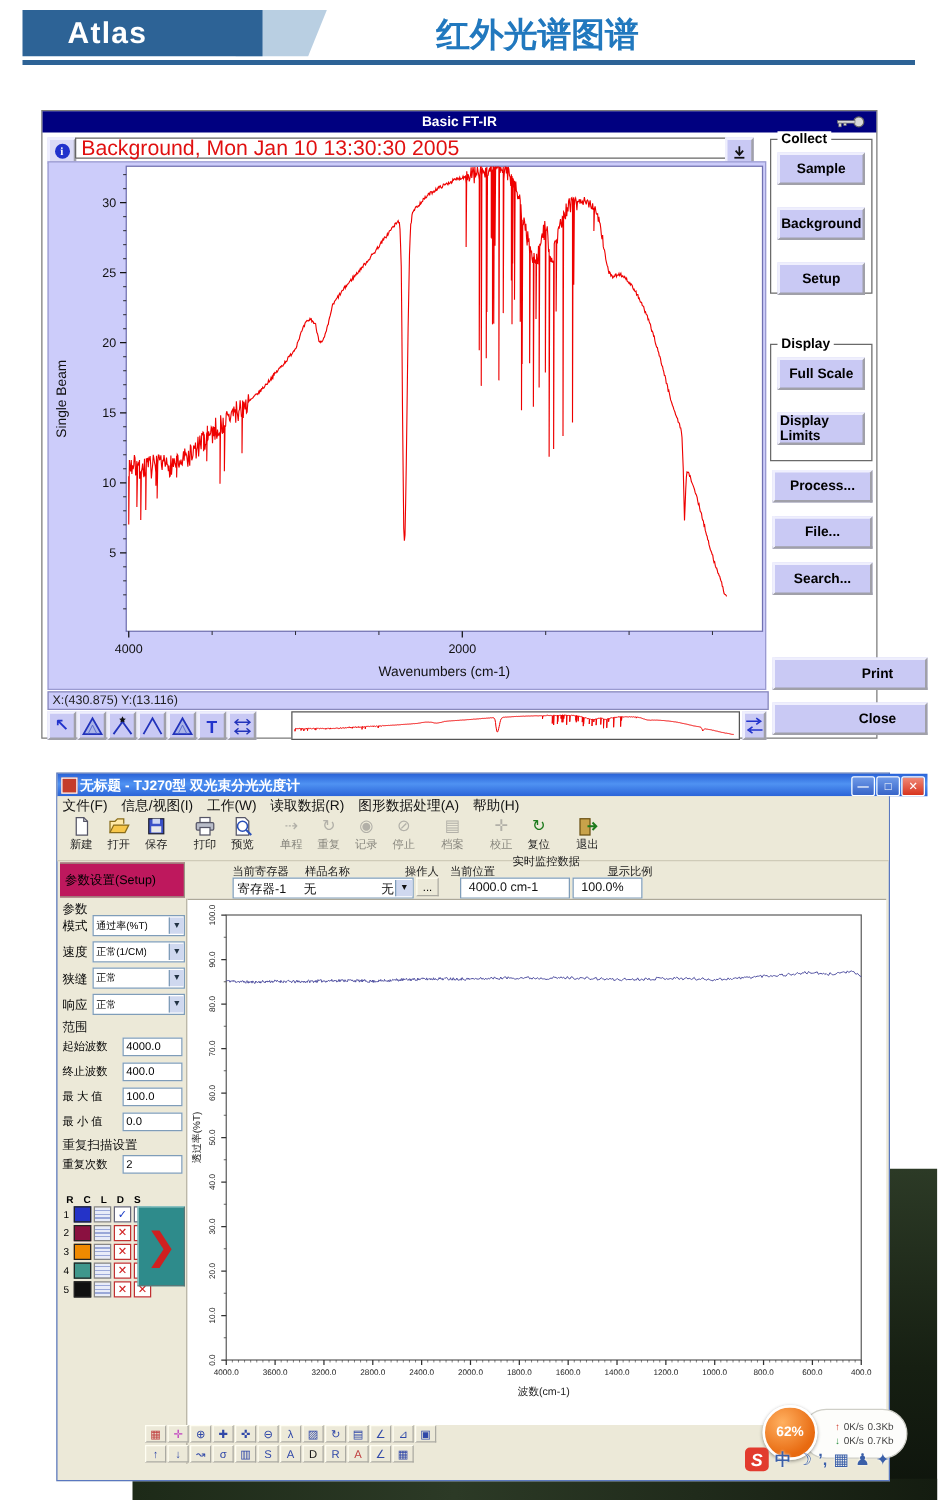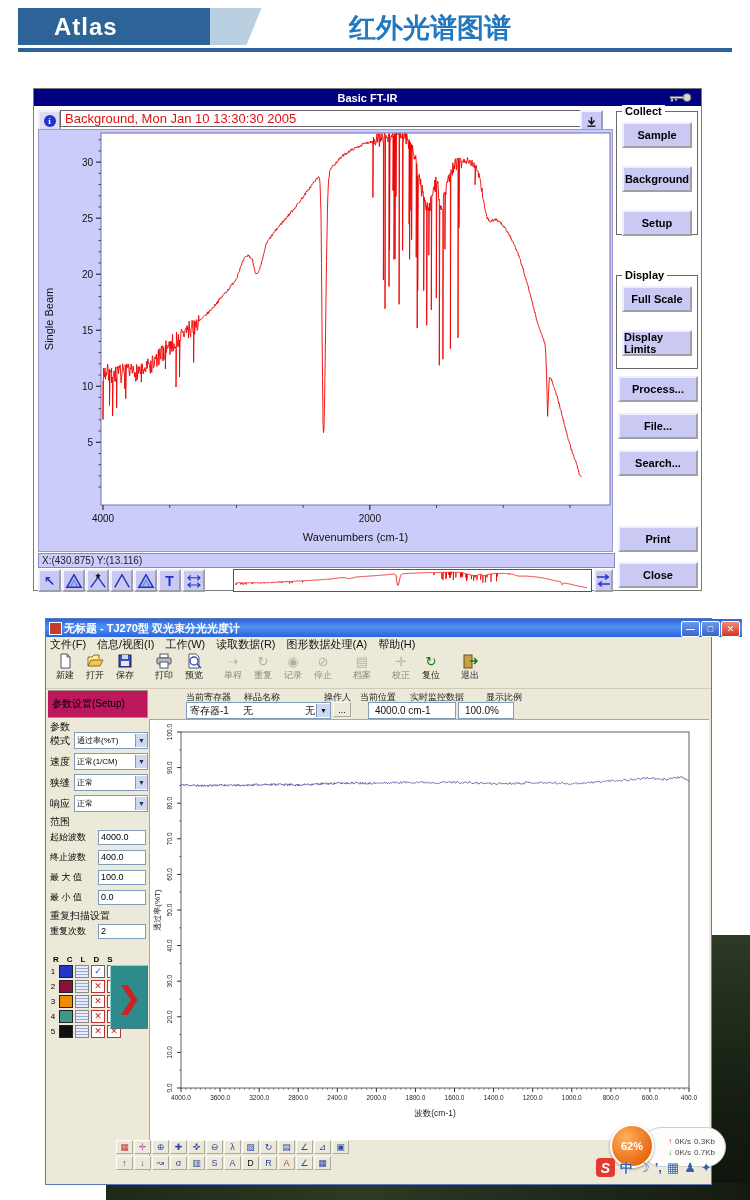--- a/index.html
+++ b/index.html
@@ -17,42 +17,42 @@
   
   #w1{left:33px;top:88px;width:667px;height:501px;background:#fff;border:1px solid #7a7a7a;}
   .w1-title{left:0;top:0;width:667px;height:17px;background:#000080;color:#fff;font-size:11px;font-weight:bold;
             display:flex;align-items:center;justify-content:center;}
   .w1-key{position:absolute;right:8px;top:3px;}
   .w1-info{left:4px;top:21px;width:19px;height:17px;background:#dcdcf6;border:2px outset #eef;
            display:flex;align-items:center;justify-content:center;}
   .w1-info .i{width:12px;height:12px;border-radius:50%;background:#2233cc;color:#fff;font-size:9px;font-weight:bold;
            font-family:"Liberation Serif",serif;display:flex;align-items:center;justify-content:center;}
   .w1-combo{left:26px;top:21px;width:515px;height:15px;background:#fff;border:1px solid #666;
-            font-size:13px;color:#e01010;display:flex;align-items:center;padding-left:4px;}
+            font-size:17px;color:#e01010;display:flex;align-items:center;padding-left:4px;}
   .w1-drop{left:546px;top:21px;width:17px;height:17px;}
   .w1-plot{left:4px;top:40px;width:573px;height:421px;background:#ccccfa;border:1px solid #9a9ad0;}
   .w1-status{left:4px;top:464px;width:572px;height:13px;background:#ccccfa;border:1px solid #8888bb;
              font-size:10px;color:#222;display:flex;align-items:center;padding-left:3px;}
   .w1-tools{left:4px;top:480px;height:23px;display:flex;}
   .tbtn{width:23px;height:23px;margin-right:1px;background:#c9c9f4;border:2px outset #efeffd;
         display:flex;align-items:center;justify-content:center;color:#2233cc;font-weight:bold;font-size:14px;box-sizing:border-box;}
   .w1-strip{left:199px;top:480px;width:357px;height:21px;background:#fff;border:1px solid #555;}
   .w1-pan{left:560px;top:480px;width:19px;height:23px;}
   .btn3d{background:#c9c9f4;border:2px outset #efeffd;font-weight:bold;font-size:11px;color:#000;
          display:flex;align-items:center;justify-content:center;}
   .grp{border:1px solid #6a6a6a;}
   .grp-label{position:absolute;top:-7px;left:5px;background:#fff;padding:0 3px;font-weight:bold;font-size:11px;}
   #ftirCollect{left:582px;top:22px;width:80px;height:122px;}
   #ftirDisplay{left:582px;top:186px;width:80px;height:92px;}
   .grp-inner{position:absolute;left:5px;top:10px;width:70px;display:flex;flex-direction:column;gap:18px;}
   .grp-inner .btn3d{height:22px;}
   #ftirSide{left:584px;top:287px;width:76px;}
   #ftirSide .btn3d{position:absolute;width:76px;height:22px;left:0;}
   #ftirFooter{left:584px;top:437px;width:76px;}
-  #ftirFooter .btn3d{position:absolute;width:76px;height:22px;left:0;}
+  #ftirFooter .btn3d{position:absolute;width:76px;height:22px;left:0;padding-left:44px;}
 
   
   #w2{left:45px;top:618px;width:665px;height:565px;background:#ece9d8;border:1px solid #5a78c0;}
   .w2-title{left:0;top:0;width:696px;height:18px;background:linear-gradient(180deg,#2a63d8,#4f92f2 45%,#2a63d8);
             color:#fff;font-size:11px;font-weight:bold;display:flex;align-items:center;padding-left:18px;box-sizing:border-box;}
   .w2-ticon{position:absolute;left:3px;top:3px;width:11px;height:11px;background:#c43c2a;border:1px solid #fff;}
   .w2-caption-btns{position:absolute;right:2px;top:2px;display:flex;gap:1px;}
   .capbtn{width:17px;height:14px;font-size:9px;color:#fff;display:flex;align-items:center;justify-content:center;
           background:linear-gradient(180deg,#6f9ae8,#3764c8);border:1px solid #fff;border-radius:2px;}
   .capbtn.close{background:linear-gradient(180deg,#ef8a78,#d8341e);}
@@ -384,21 +384,21 @@
           <div class="lb">退出</div>
         </div>
       </div>
 
     <div class="abs w2-tab">参数设置(Setup)</div>
 
     <span class="abs w2-fieldlabels" style="left:140px;top:72px;">当前寄存器</span>
     <span class="abs w2-fieldlabels" style="left:198px;top:72px;">样品名称</span>
     <span class="abs w2-fieldlabels" style="left:278px;top:72px;">操作人</span>
     <span class="abs w2-fieldlabels" style="left:314px;top:72px;">当前位置</span>
-    <span class="abs w2-fieldlabels" style="left:364px;top:72px;">实时监控数据</span>
+    <span class="abs w2-fieldlabels" style="left:364px;top:64px;">实时监控数据</span>
     <span class="abs w2-fieldlabels" style="left:440px;top:72px;">显示比例</span>
 
     <div class="abs xp-sunken" style="left:140px;top:83px;width:143px;height:15px;">
       <span style="padding-left:3px;">寄存器-1</span>
       <span style="padding-left:14px;">无</span>
       <span style="padding-left:52px;">无</span>
       <span style="margin-left:auto;width:13px;height:13px;background:#cfd8ef;border-left:1px solid #7f9db9;text-align:center;font-size:7px;line-height:13px;">▼</span>
     </div>
     <div class="abs mbtn" style="left:287px;top:83px;width:18px;height:15px;">...</div>
     <div class="abs xp-sunken" style="left:322px;top:83px;width:80px;height:15px;padding-left:6px;">4000.0 cm-1</div>

